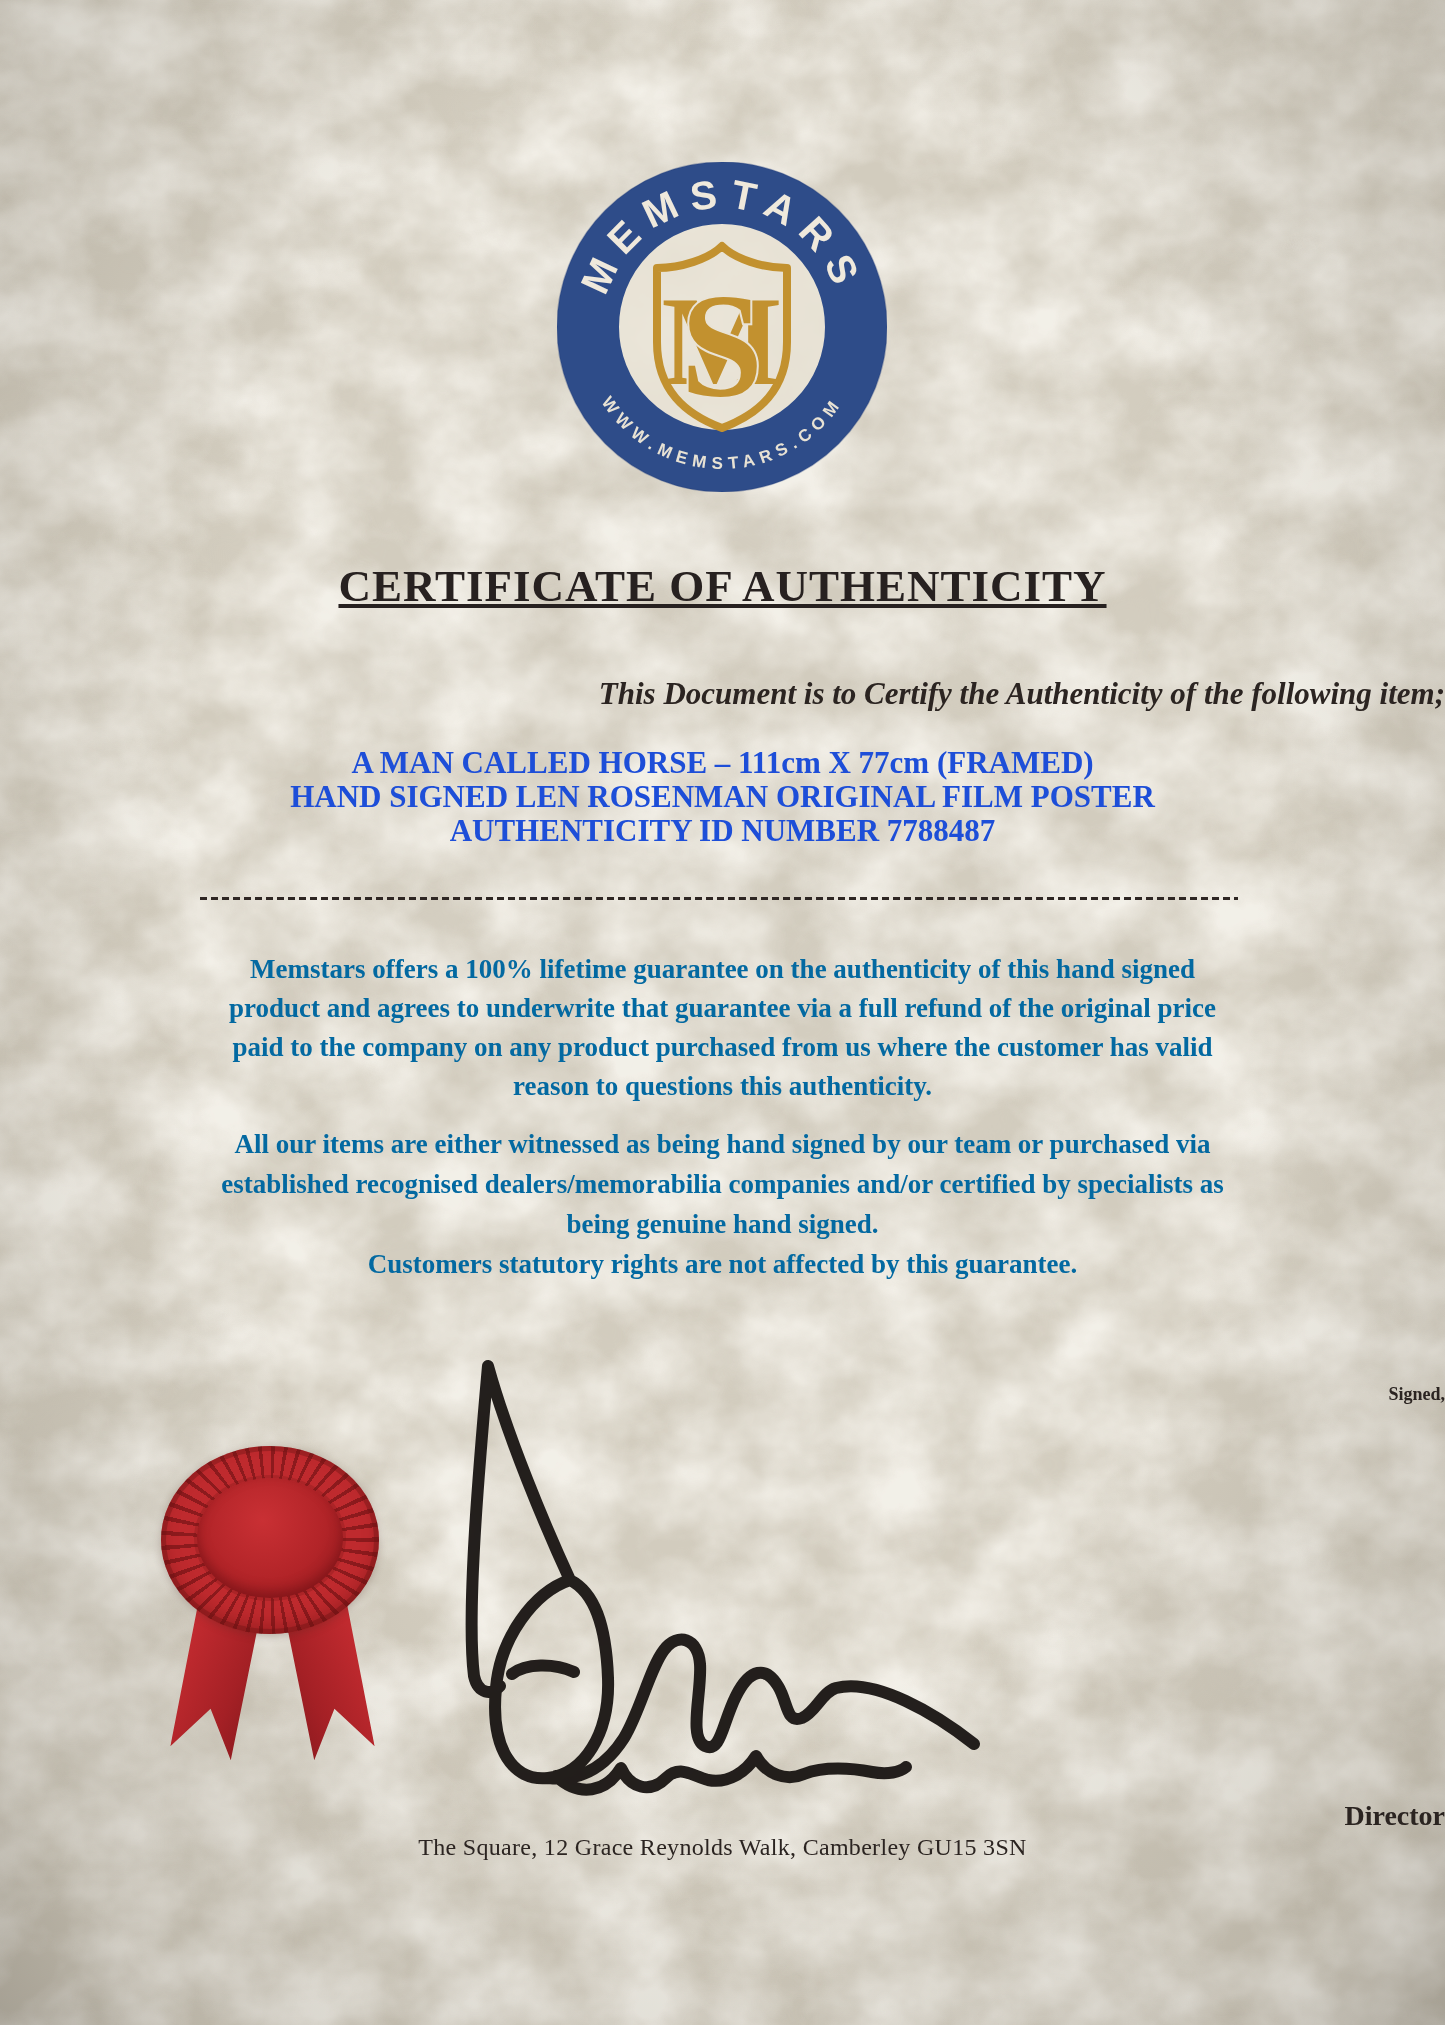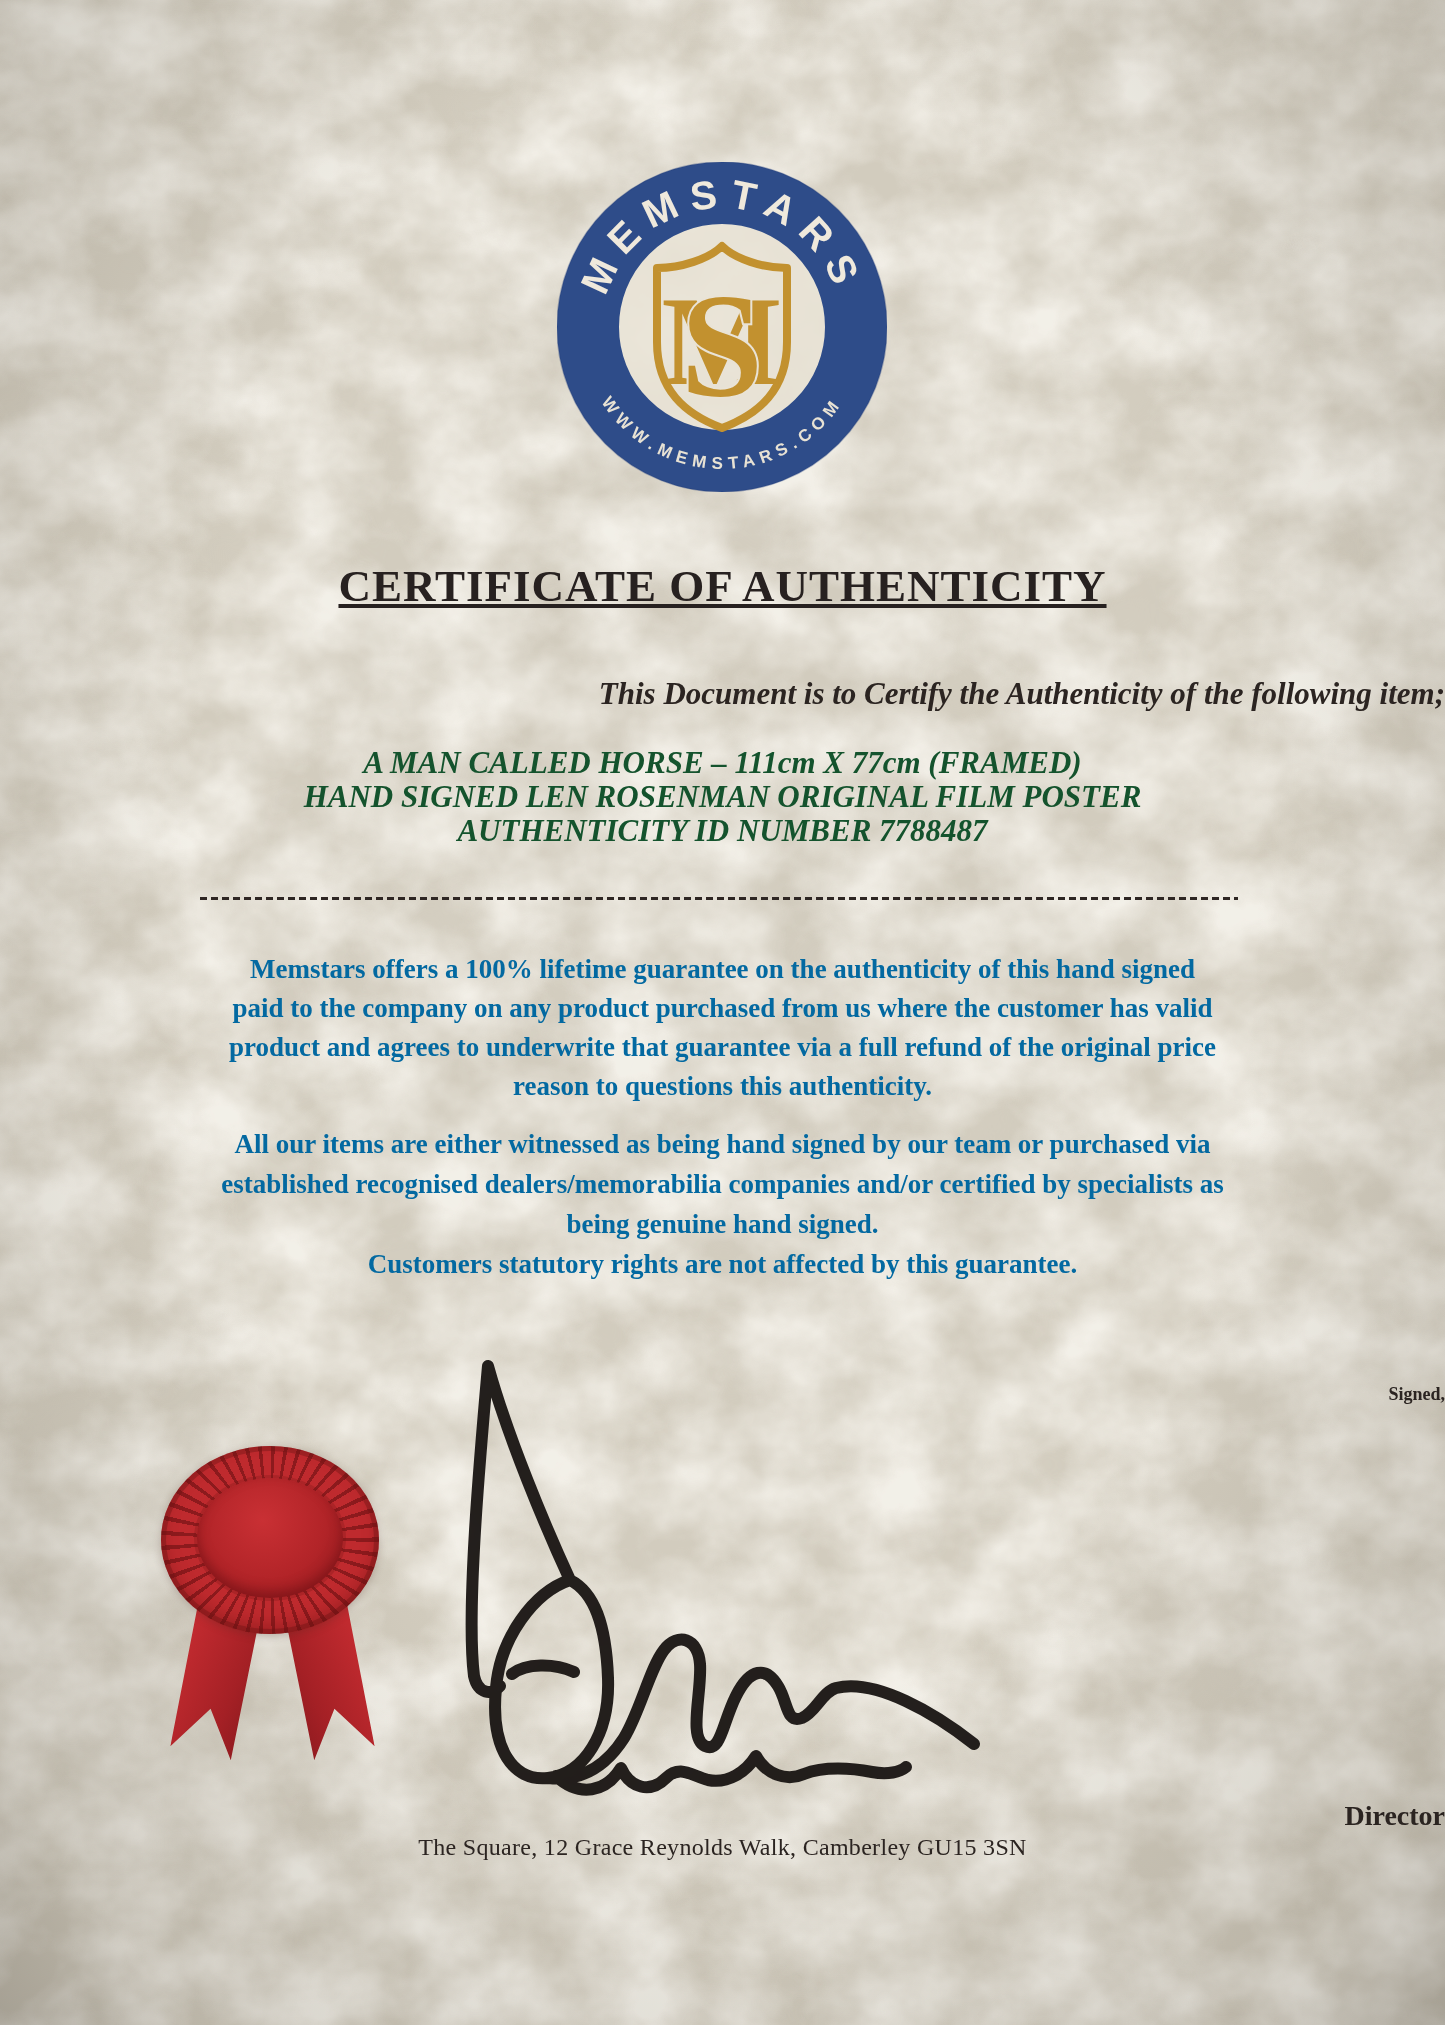--- a/index.html
+++ b/index.html
@@ -18,21 +18,21 @@
   .logo{position:absolute;left:557px;top:162px;width:330px;height:330px;}
   .cert-title{
     position:absolute;left:0;right:0;top:560px;margin:0;
     text-align:center;font-size:45px;font-weight:bold;letter-spacing:1px;color:#272120;text-decoration:underline;
   }
   .cert-subtitle{
     position:absolute;left:0;right:0;top:676px;
     text-align:right;font-size:31px;font-weight:bold;font-style:italic;color:#2b2421;
   }
   .item-block{position:absolute;left:0;right:0;top:746px;text-align:center;
-    font-size:31px;font-weight:bold;line-height:34px;color:#14532d;font-style:italic;}
+    font-size:31px;font-weight:bold;line-height:34px;color:#1d4ed8;}
   .divider{
     position:absolute;left:200px;top:897px;width:1038px;height:3px;
     background:repeating-linear-gradient(90deg,#2e2623 0px,#2e2623 7px,rgba(0,0,0,0) 7px,rgba(0,0,0,0) 11px);
   }
   .para{position:absolute;left:60px;right:60px;text-align:center;
     font-size:27px;font-weight:bold;color:#0369a1;}
   .para-guarantee{top:950px;line-height:39px;}
   .para-witness{top:1124px;line-height:40px;}
   .statutory{top:1245px;line-height:38px;}
   .signed-label{position:absolute;left:8px;right:0;top:1384px;text-align:right;
@@ -118,22 +118,22 @@
     <div class="item-block">
       <div>A MAN CALLED HORSE – 111cm X 77cm (FRAMED)</div>
       <div>HAND SIGNED LEN ROSENMAN ORIGINAL FILM POSTER</div>
       <div>AUTHENTICITY ID NUMBER 7788487</div>
     </div>
 
     <div class="divider"></div>
 
     <div class="para para-guarantee">
       <div>Memstars offers a 100% lifetime guarantee on the authenticity of this hand signed</div>
+      <div>product and agrees to underwrite that guarantee via a full refund of the original price</div>
       <div>paid to the company on any product purchased from us where the customer has valid</div>
-      <div>product and agrees to underwrite that guarantee via a full refund of the original price</div>
       <div>reason to questions this authenticity.</div>
     </div>
 
     <div class="para para-witness">
       <div>All our items are either witnessed as being hand signed by our team or purchased via</div>
       <div>established recognised dealers/memorabilia companies and/or certified by specialists as</div>
       <div>being genuine hand signed.</div>
     </div>
 
     <div class="para statutory">Customers statutory rights are not affected by this guarantee.</div>

